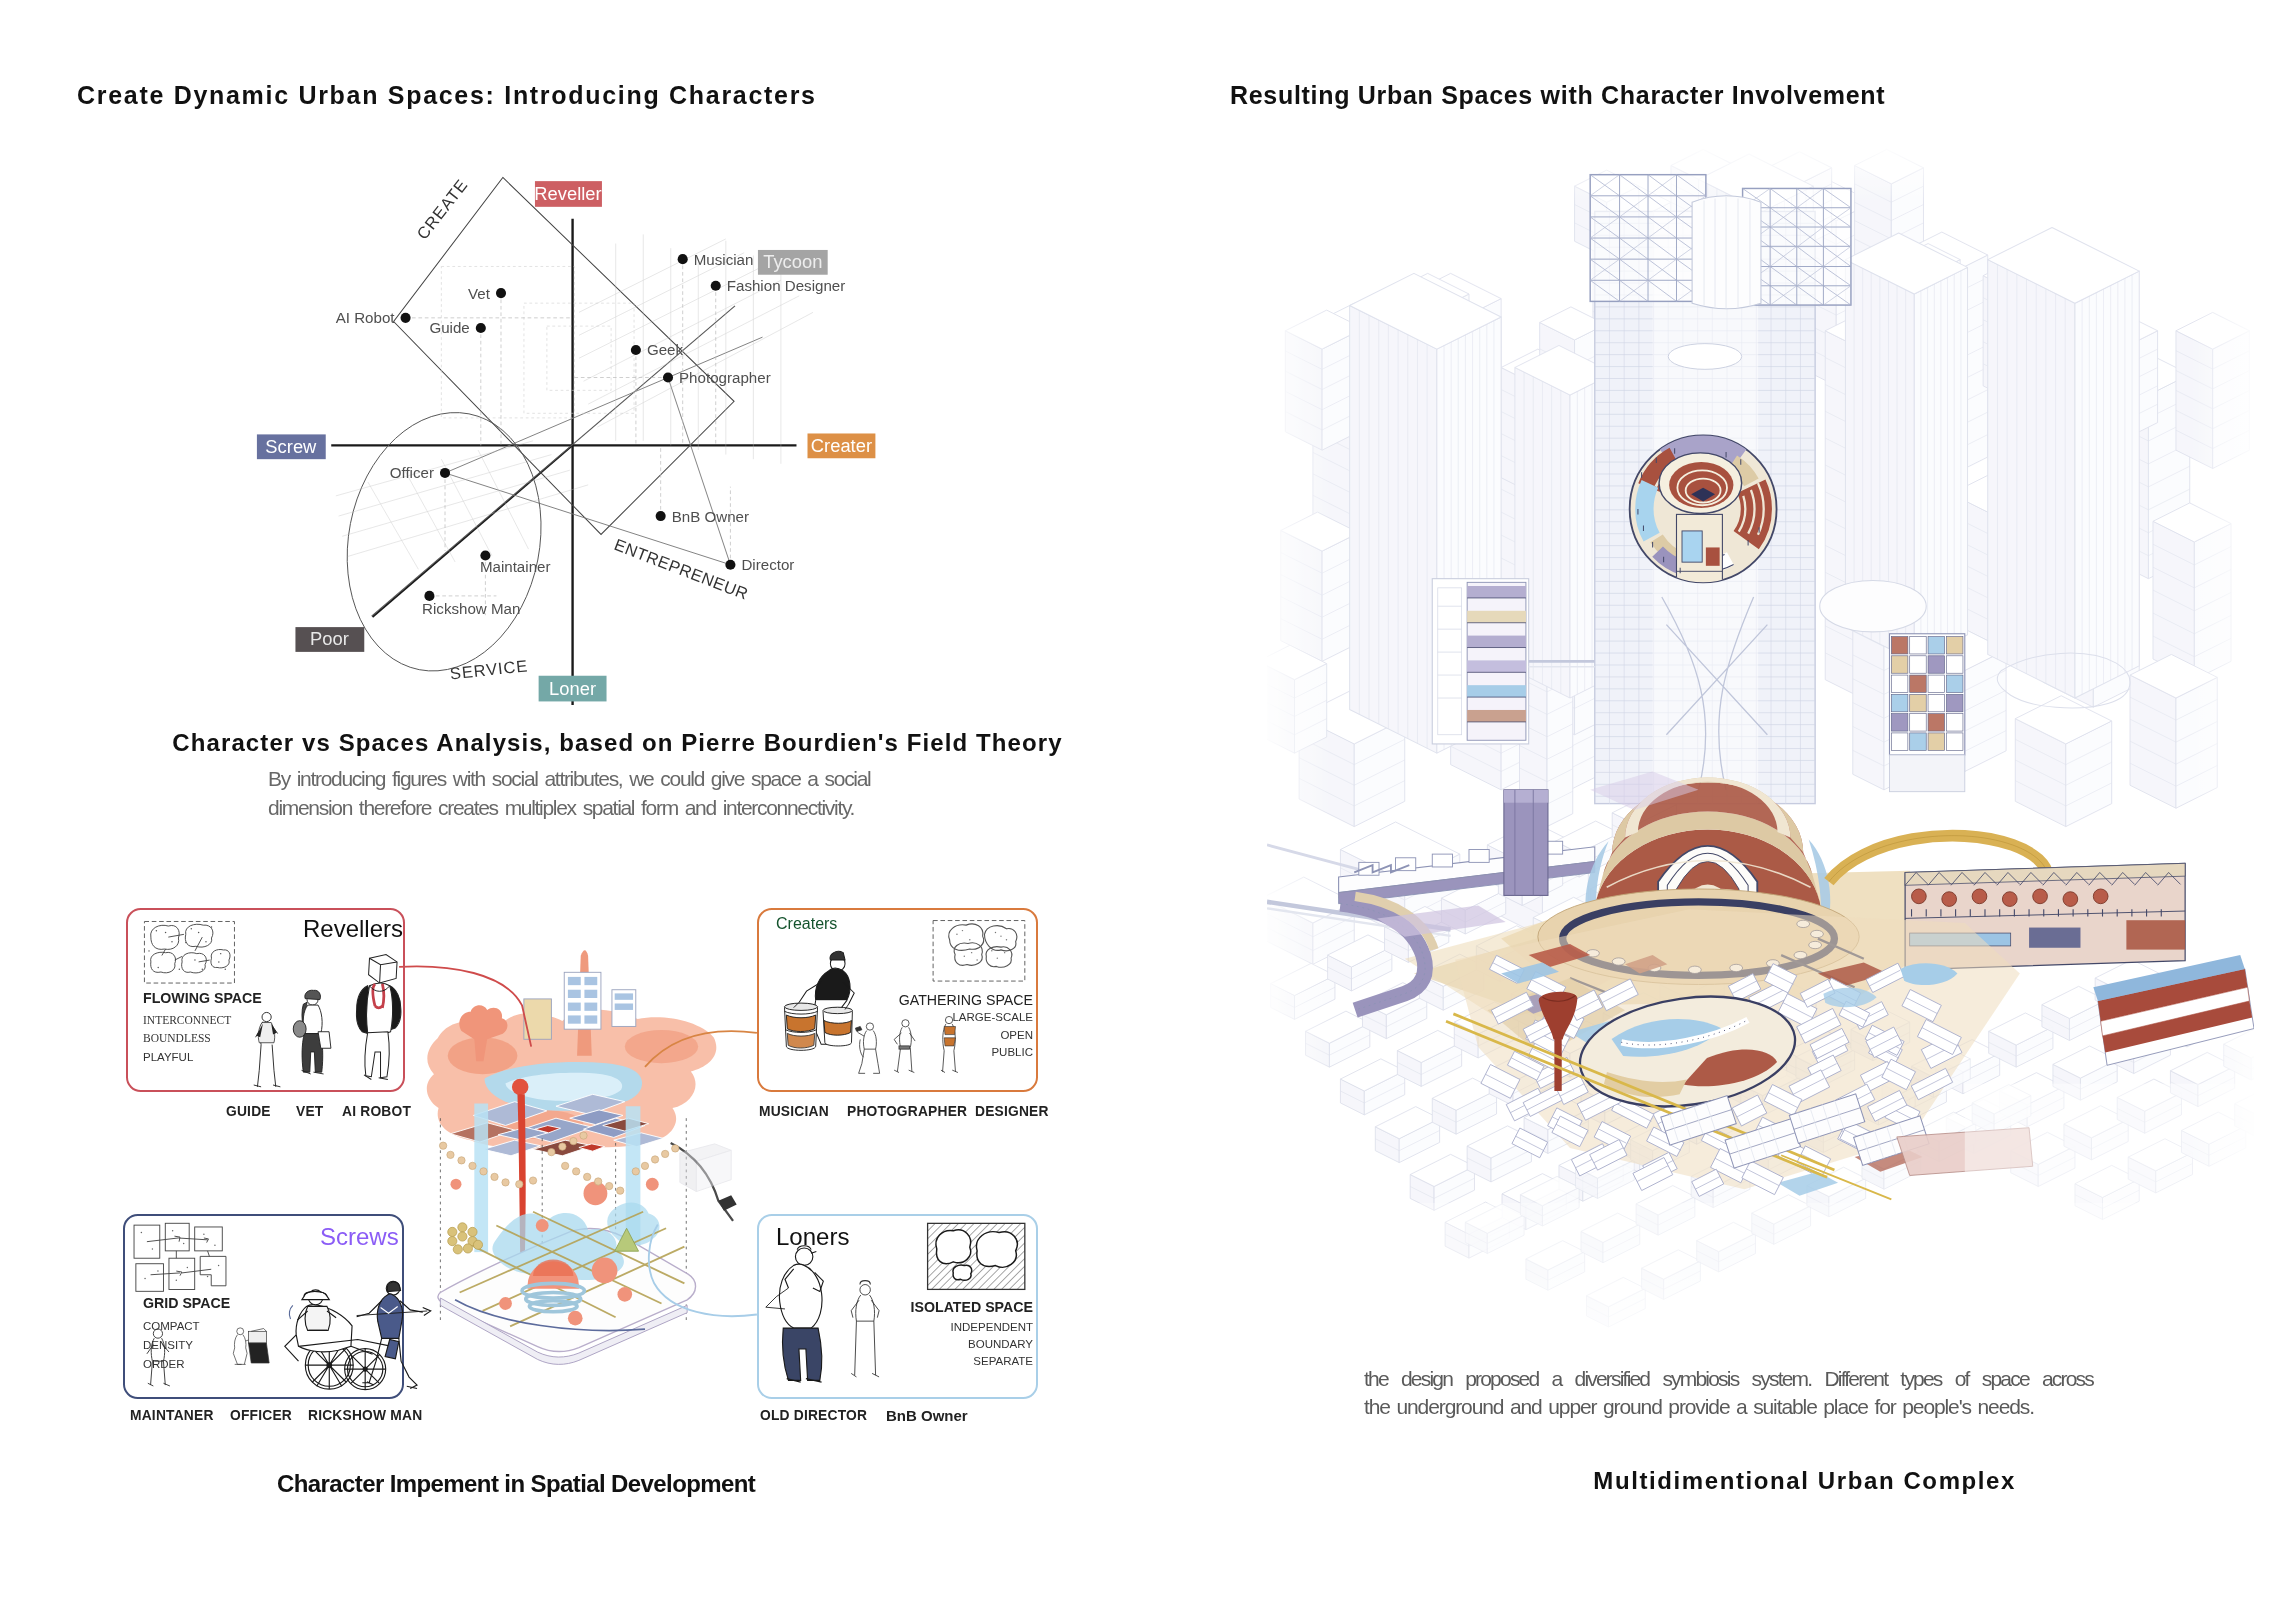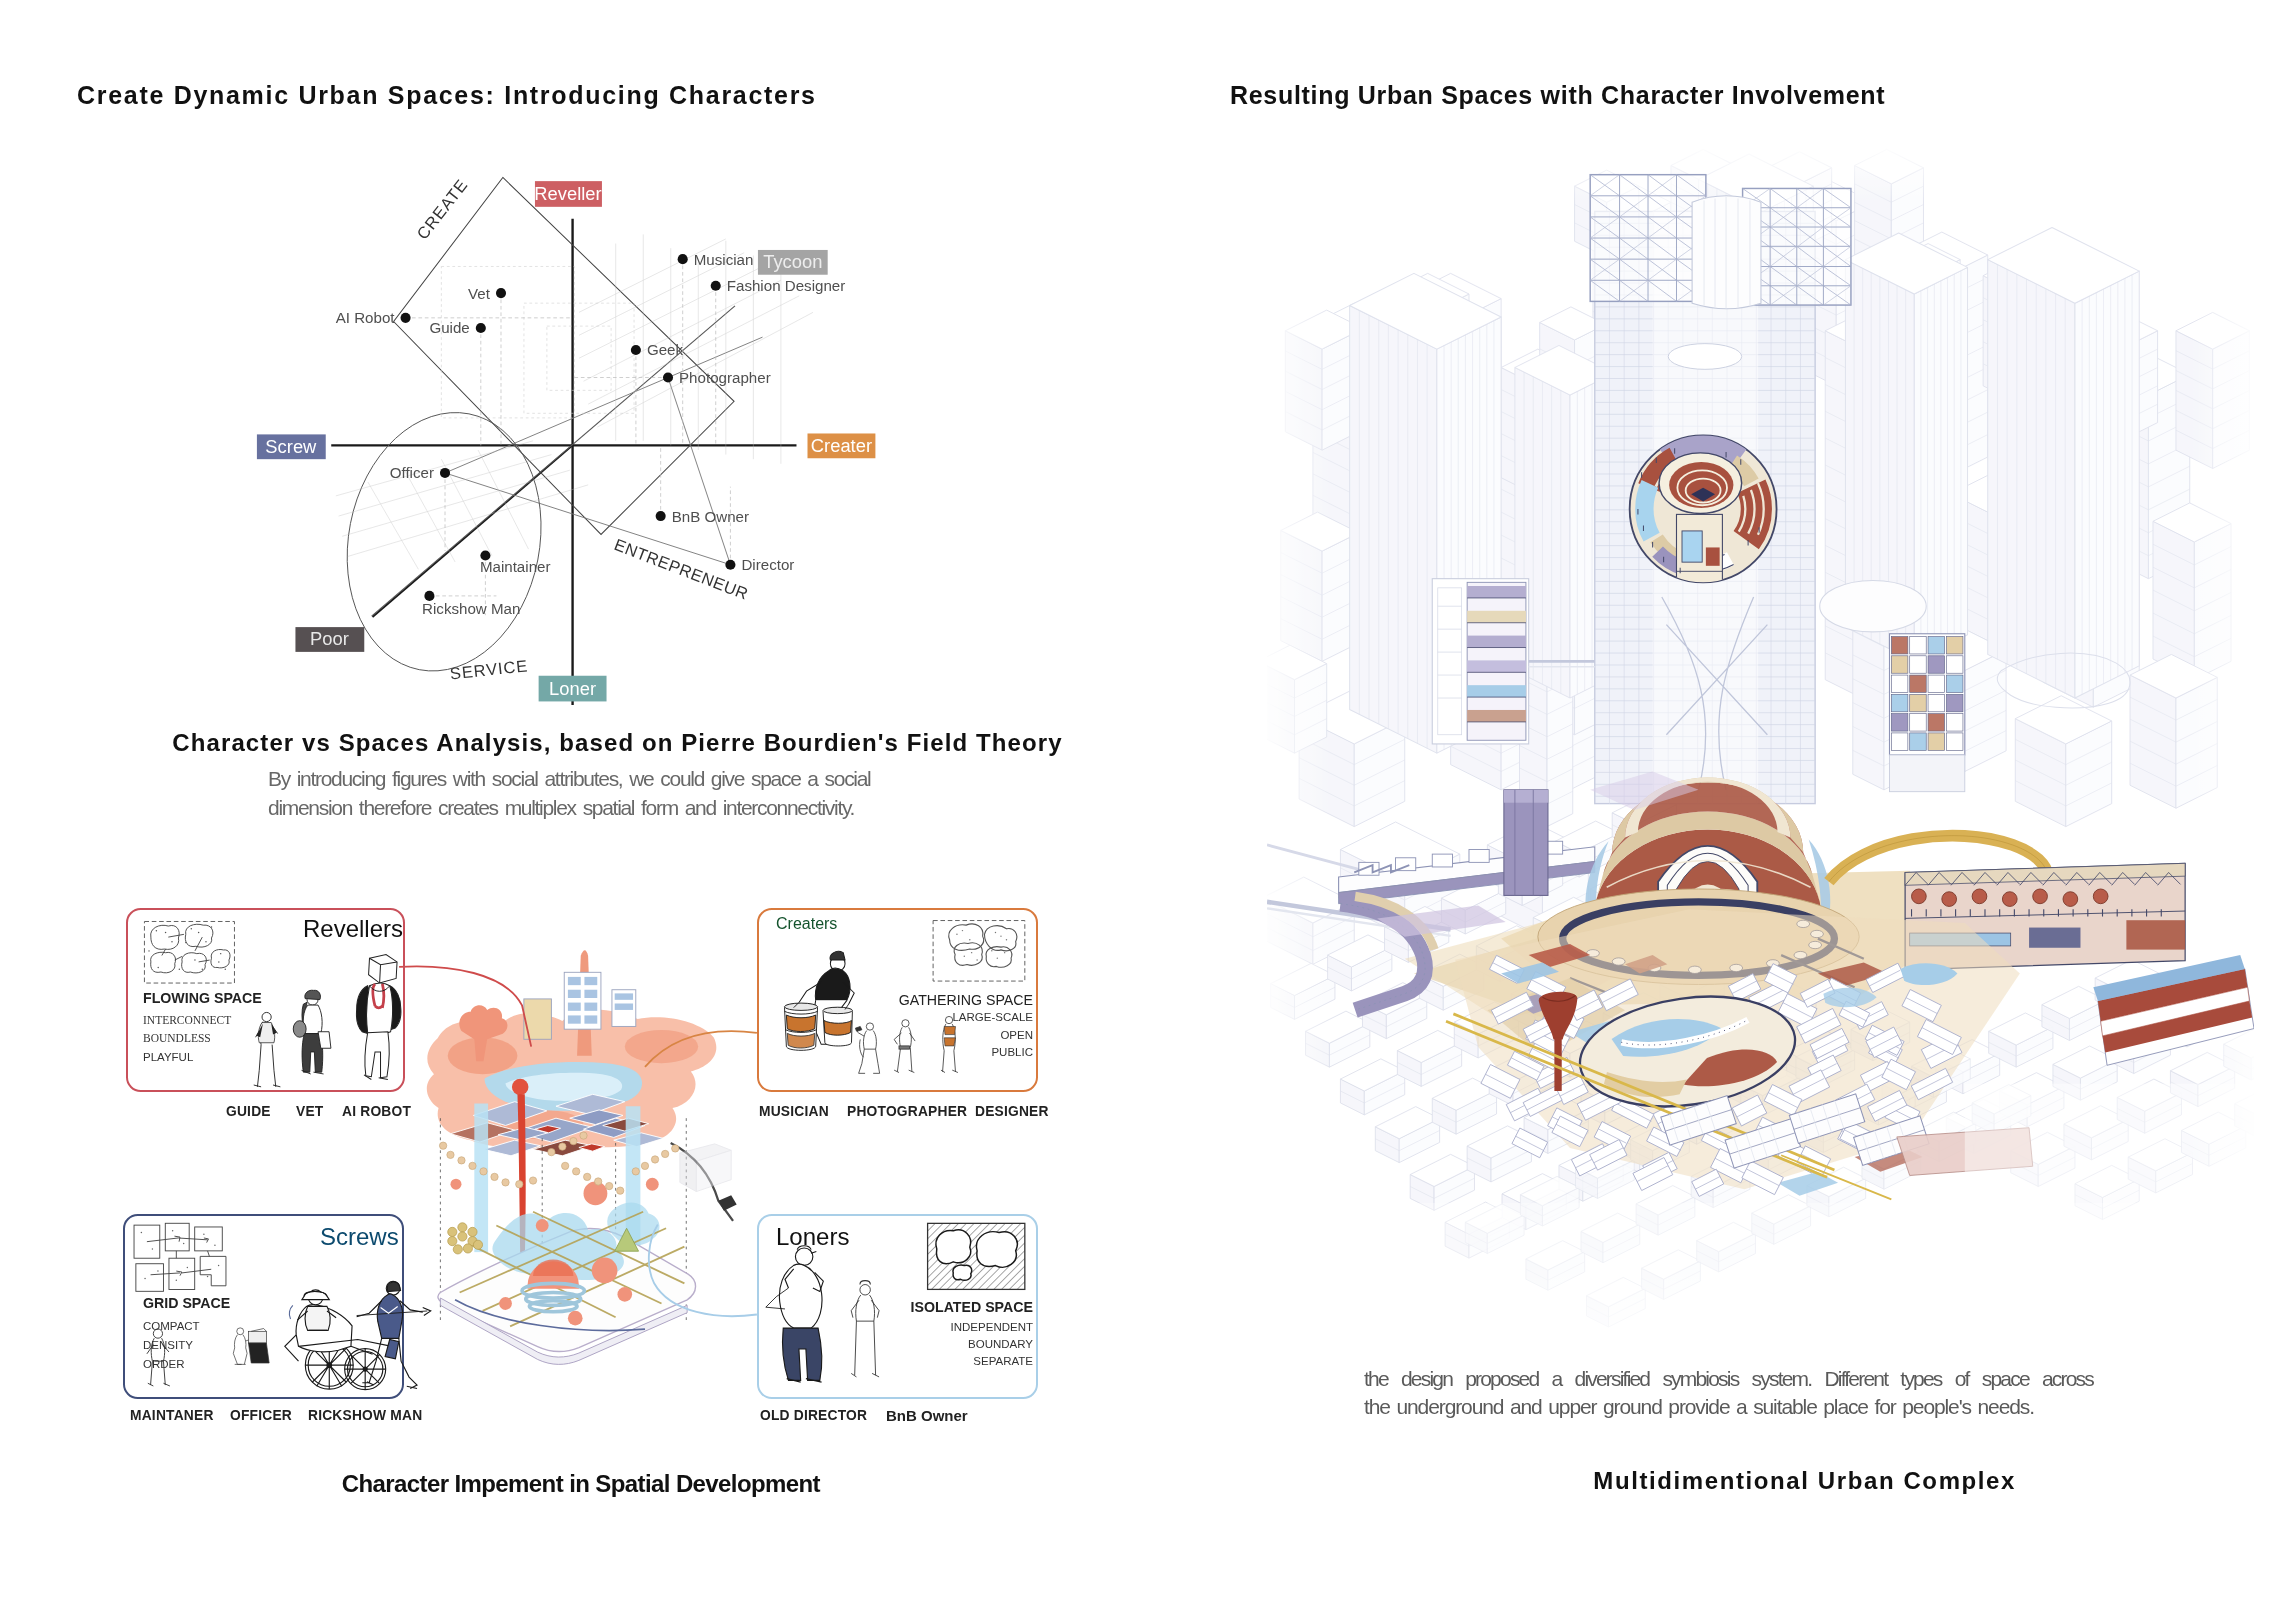--- a/index.html
+++ b/index.html
@@ -549,21 +549,21 @@
     <path d="M115,84 L106,96 L108,104 M129,84 L138,96 L136,104"></path>
     <path d="M112,108 L132,108 M106,168 L112,172 M130,168 L138,172"></path>
     <path d="M116,66 C116,60 128,60 128,66" stroke-width="1.2"></path>
   </g>
   </g>
 </svg>
 </div>
 
 <div class="abs" style="left:303px;top:915px;font-size:24px;color:#111;">Revellers</div>
 <div class="abs" style="left:776px;top:915px;font-size:16px;color:#14532d;">Creaters</div>
-<div class="abs" style="left:320px;top:1223px;font-size:24px;color:#0c4a6e;">Screws</div>
+<div class="abs" style="left:320px;top:1223px;font-size:24px;color:#8b5cf6;">Screws</div>
 <div class="abs" style="left:776px;top:1223px;font-size:24px;color:#111;">Loners</div>
 
 <div class="abs" style="left:143px;top:990px;font-size:14.2px;font-weight:bold;color:#222;">FLOWING SPACE</div>
 <div class="abs" style="left:143px;top:1011px;font-size:11.5px;color:#333;line-height:18.4px;font-family:Liberation Serif, serif;">INTERCONNECT<br>BOUNDLESS</div>
 <div class="abs" style="left:143px;top:1051px;font-size:11.5px;color:#333;">PLAYFUL</div>
 <div class="abs boxlbl" style="left:226px;top:1104px;">GUIDE</div>
 <div class="abs boxlbl" style="left:296px;top:1104px;">VET</div>
 <div class="abs boxlbl" style="left:342px;top:1104px;">AI ROBOT</div>
 
 <div class="abs" style="left:831px;top:992px;width:202px;text-align:right;font-size:14.2px;font-weight:normal;color:#222;">GATHERING SPACE</div>
@@ -580,21 +580,21 @@
 <div class="abs boxlbl" style="left:230px;top:1408px;">OFFICER</div>
 <div class="abs boxlbl" style="left:308px;top:1408px;">RICKSHOW MAN</div>
 
 <div class="abs" style="left:831px;top:1299px;width:202px;text-align:right;font-size:14.2px;font-weight:bold;color:#222;">ISOLATED SPACE</div>
 <div class="abs" style="left:831px;top:1321px;width:202px;text-align:right;font-size:11.5px;color:#333;">INDEPENDENT</div>
 <div class="abs" style="left:831px;top:1338px;width:202px;text-align:right;font-size:11.5px;color:#333;">BOUNDARY</div>
 <div class="abs" style="left:831px;top:1355px;width:202px;text-align:right;font-size:11.5px;color:#333;">SEPARATE</div>
 <div class="abs boxlbl" style="left:760px;top:1408px;">OLD DIRECTOR</div>
 <div class="abs" style="left:886px;top:1407px;font-size:15px;font-weight:bold;color:#222;">BnB Owner</div>
 
-<div class="abs cap" style="left:269px;top:1470px;width:551px;text-align:right;letter-spacing:-0.6px;">Character Impement in Spatial Development</div>
+<div class="abs cap" style="left:277px;top:1470px;width:551px;text-align:left;letter-spacing:-0.6px;">Character Impement in Spatial Development</div>
 
 <div class="abs title" style="left:1230px;top:81px;letter-spacing:0.7px;">Resulting Urban Spaces with Character Involvement</div>
 
 <div class="abs" style="left:1267px;top:147px;">
 
 <svg width="987" height="1226" viewBox="0 0 1075 1335">
 <g>
         <g stroke="#d2d6e6" stroke-width="1.0" opacity="1.0" stroke-linejoin="round">
           <polygon points="105.0,430.0 50.0,402.5 50.0,192.5 105.0,220.0" fill="#f2f3f9"></polygon>
           <polygon points="105.0,430.0 150.0,407.5 150.0,197.5 105.0,220.0" fill="#fafbfe"></polygon>

